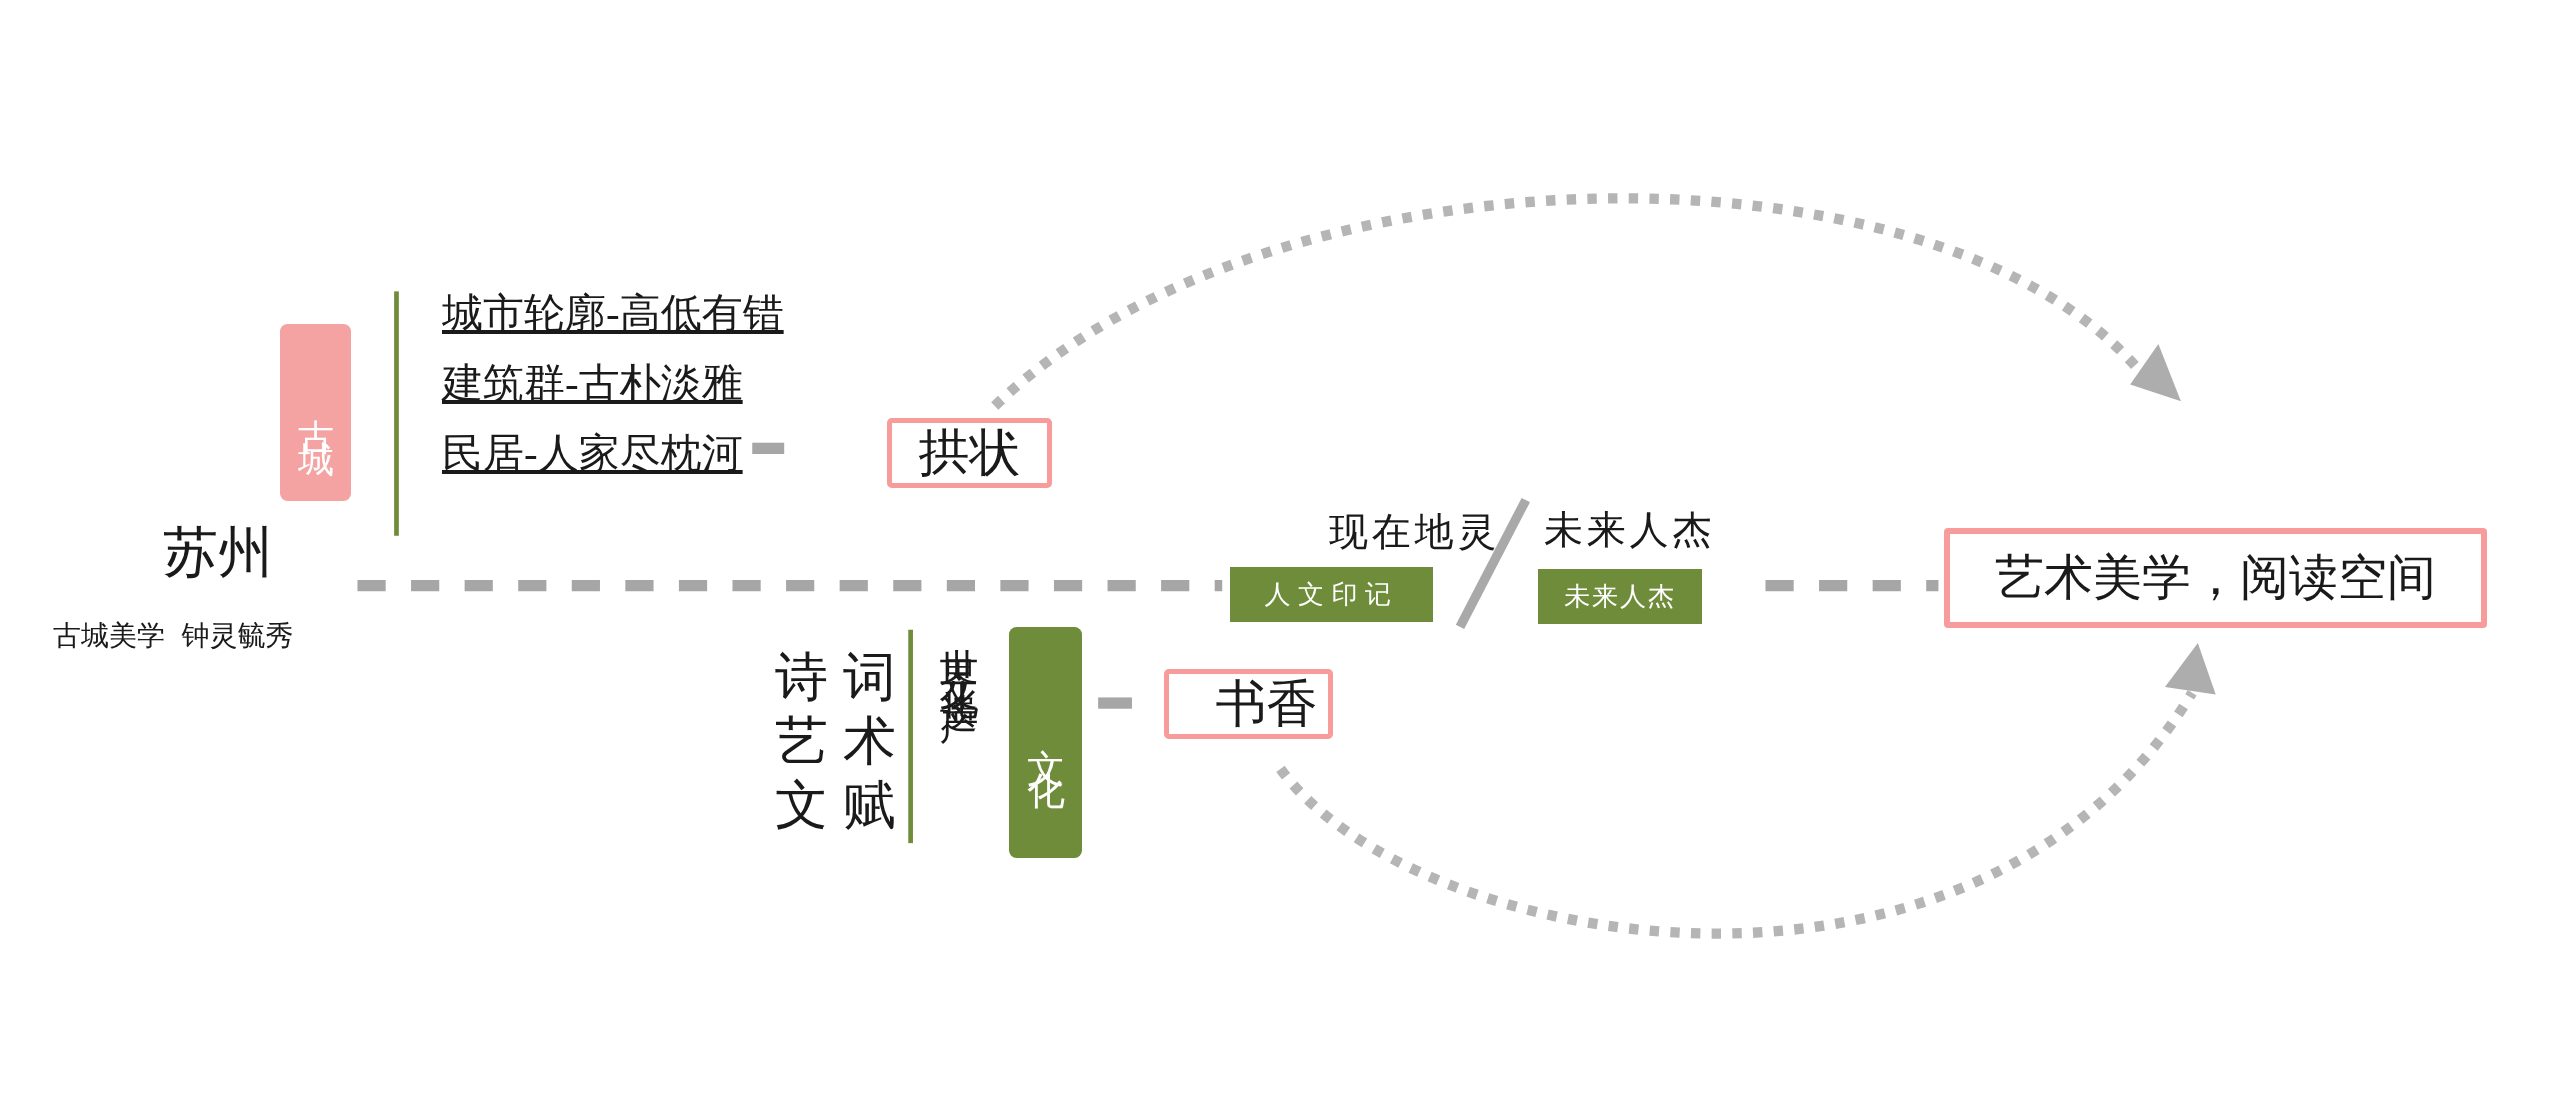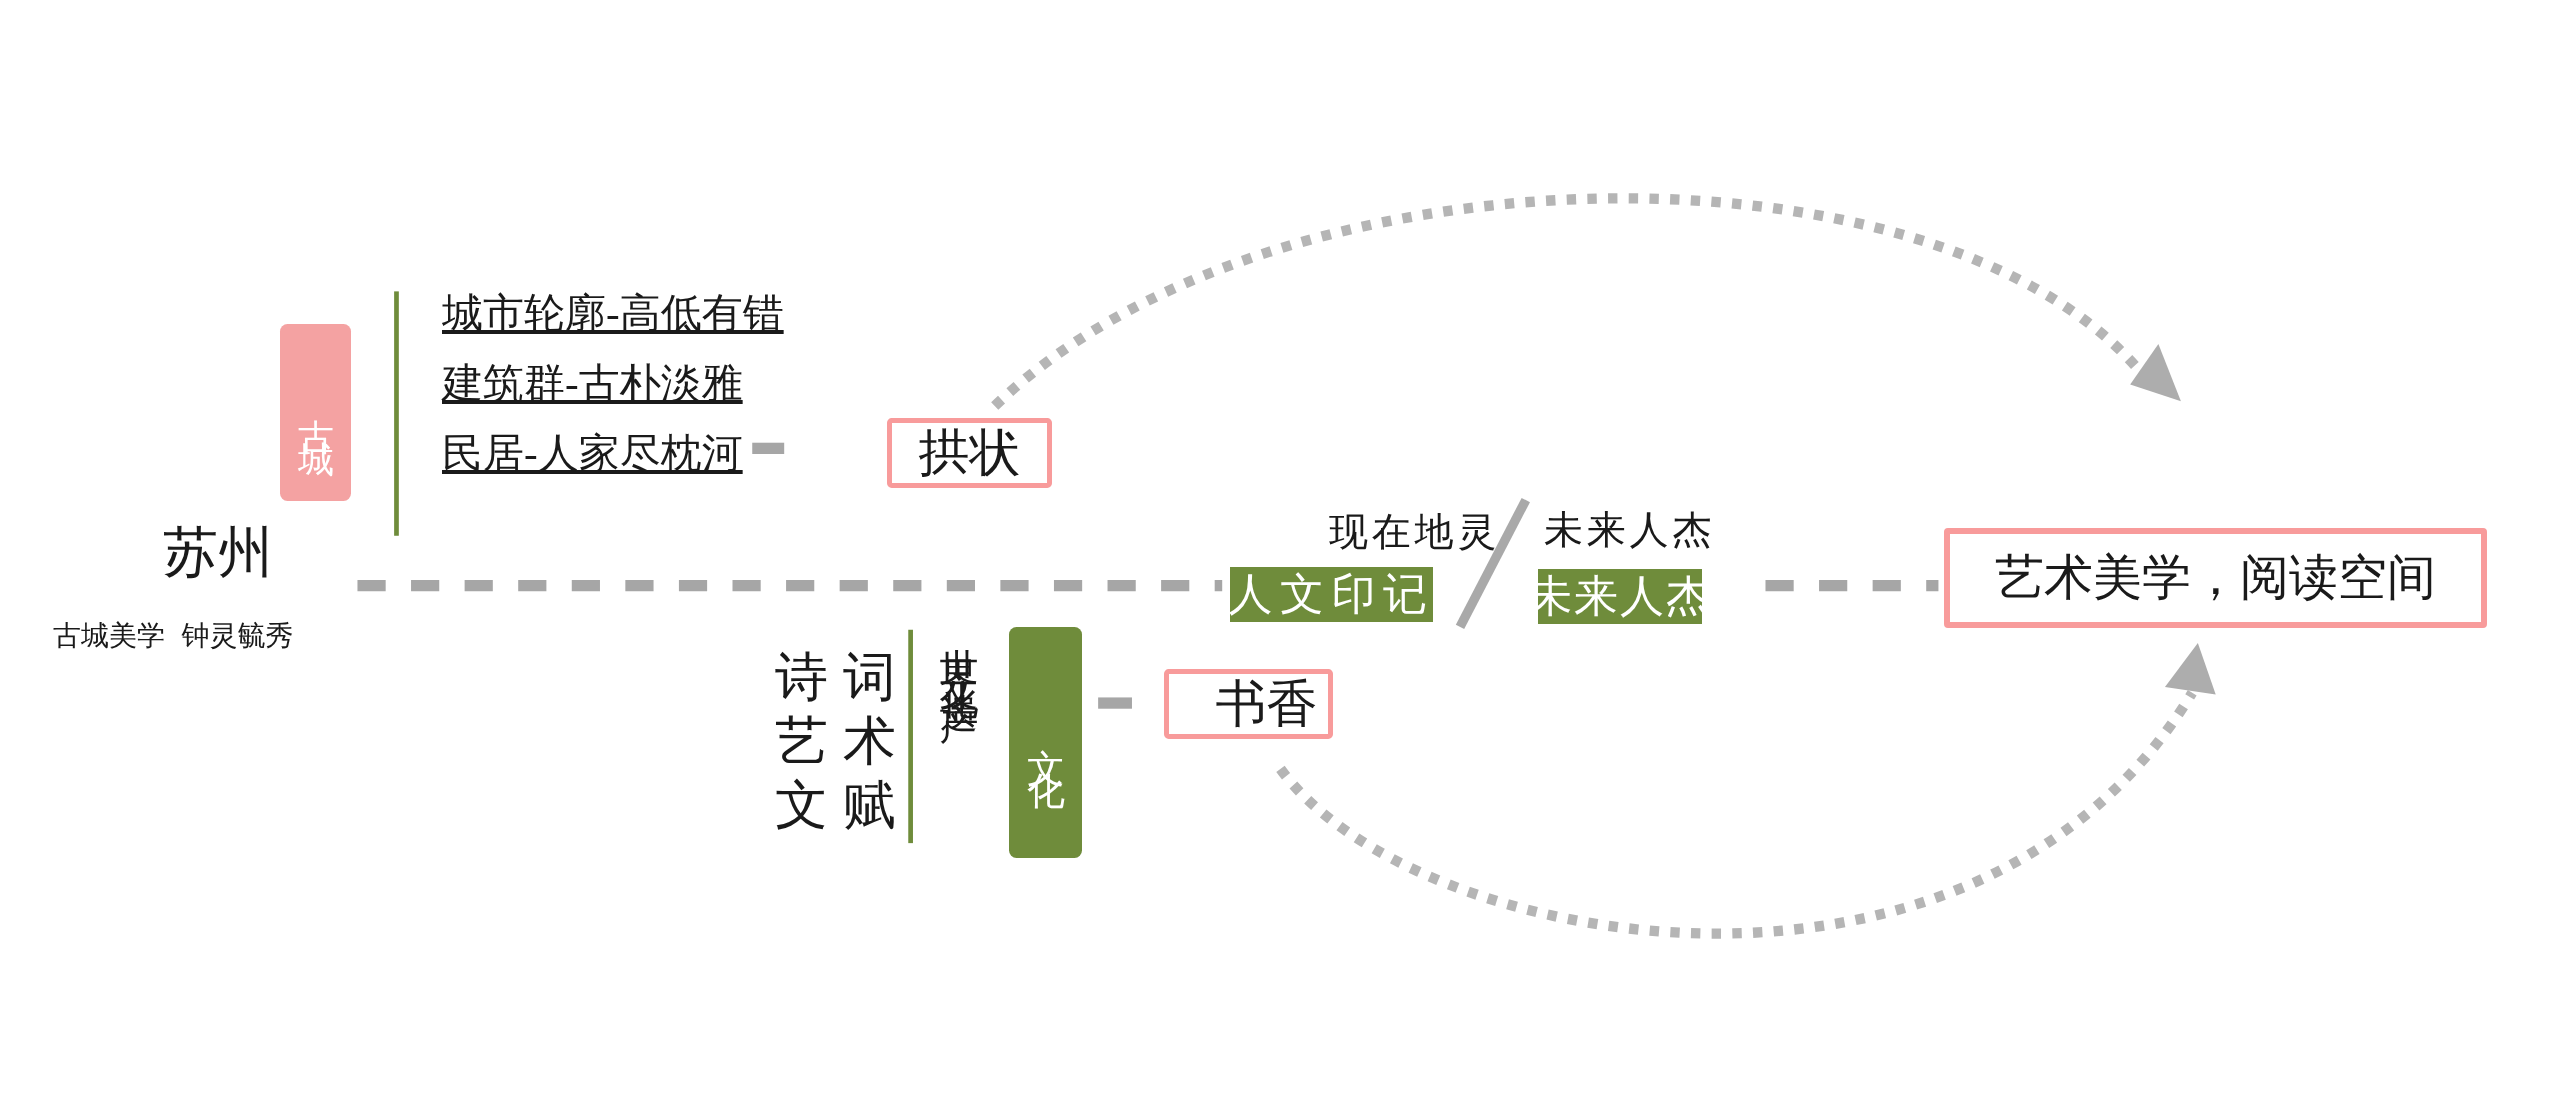--- a/index.html
+++ b/index.html
@@ -57,21 +57,21 @@
     font-size:49px;box-sizing:border-box;white-space:nowrap;
   }
 
   .mid-label{font-size:39px;line-height:45px;white-space:nowrap;letter-spacing:3.8px;}
   .present-label{left:1309px;top:509px;margin-left:20px;}
   .future-label{left:1544px;top:507px;}
 
   .green-pill{
     background:#6F8C3B;color:#ffffff;
     display:flex;align-items:center;justify-content:center;
-    font-size:44px;white-space:nowrap;
+    font-size:26px;white-space:nowrap;
   }
   .present-box{left:1230px;top:567px;width:203px;height:55px;letter-spacing:7.5px;}
   .future-box{left:1538px;top:569px;width:164px;height:55px;letter-spacing:1.9px;}
 
   .poem-list{
     left:775px;top:645px;
     font-size:53px;line-height:64px;letter-spacing:15px;white-space:nowrap;
   }
   .heritage-vtext{
     left:935px;top:617px;height:320px;

